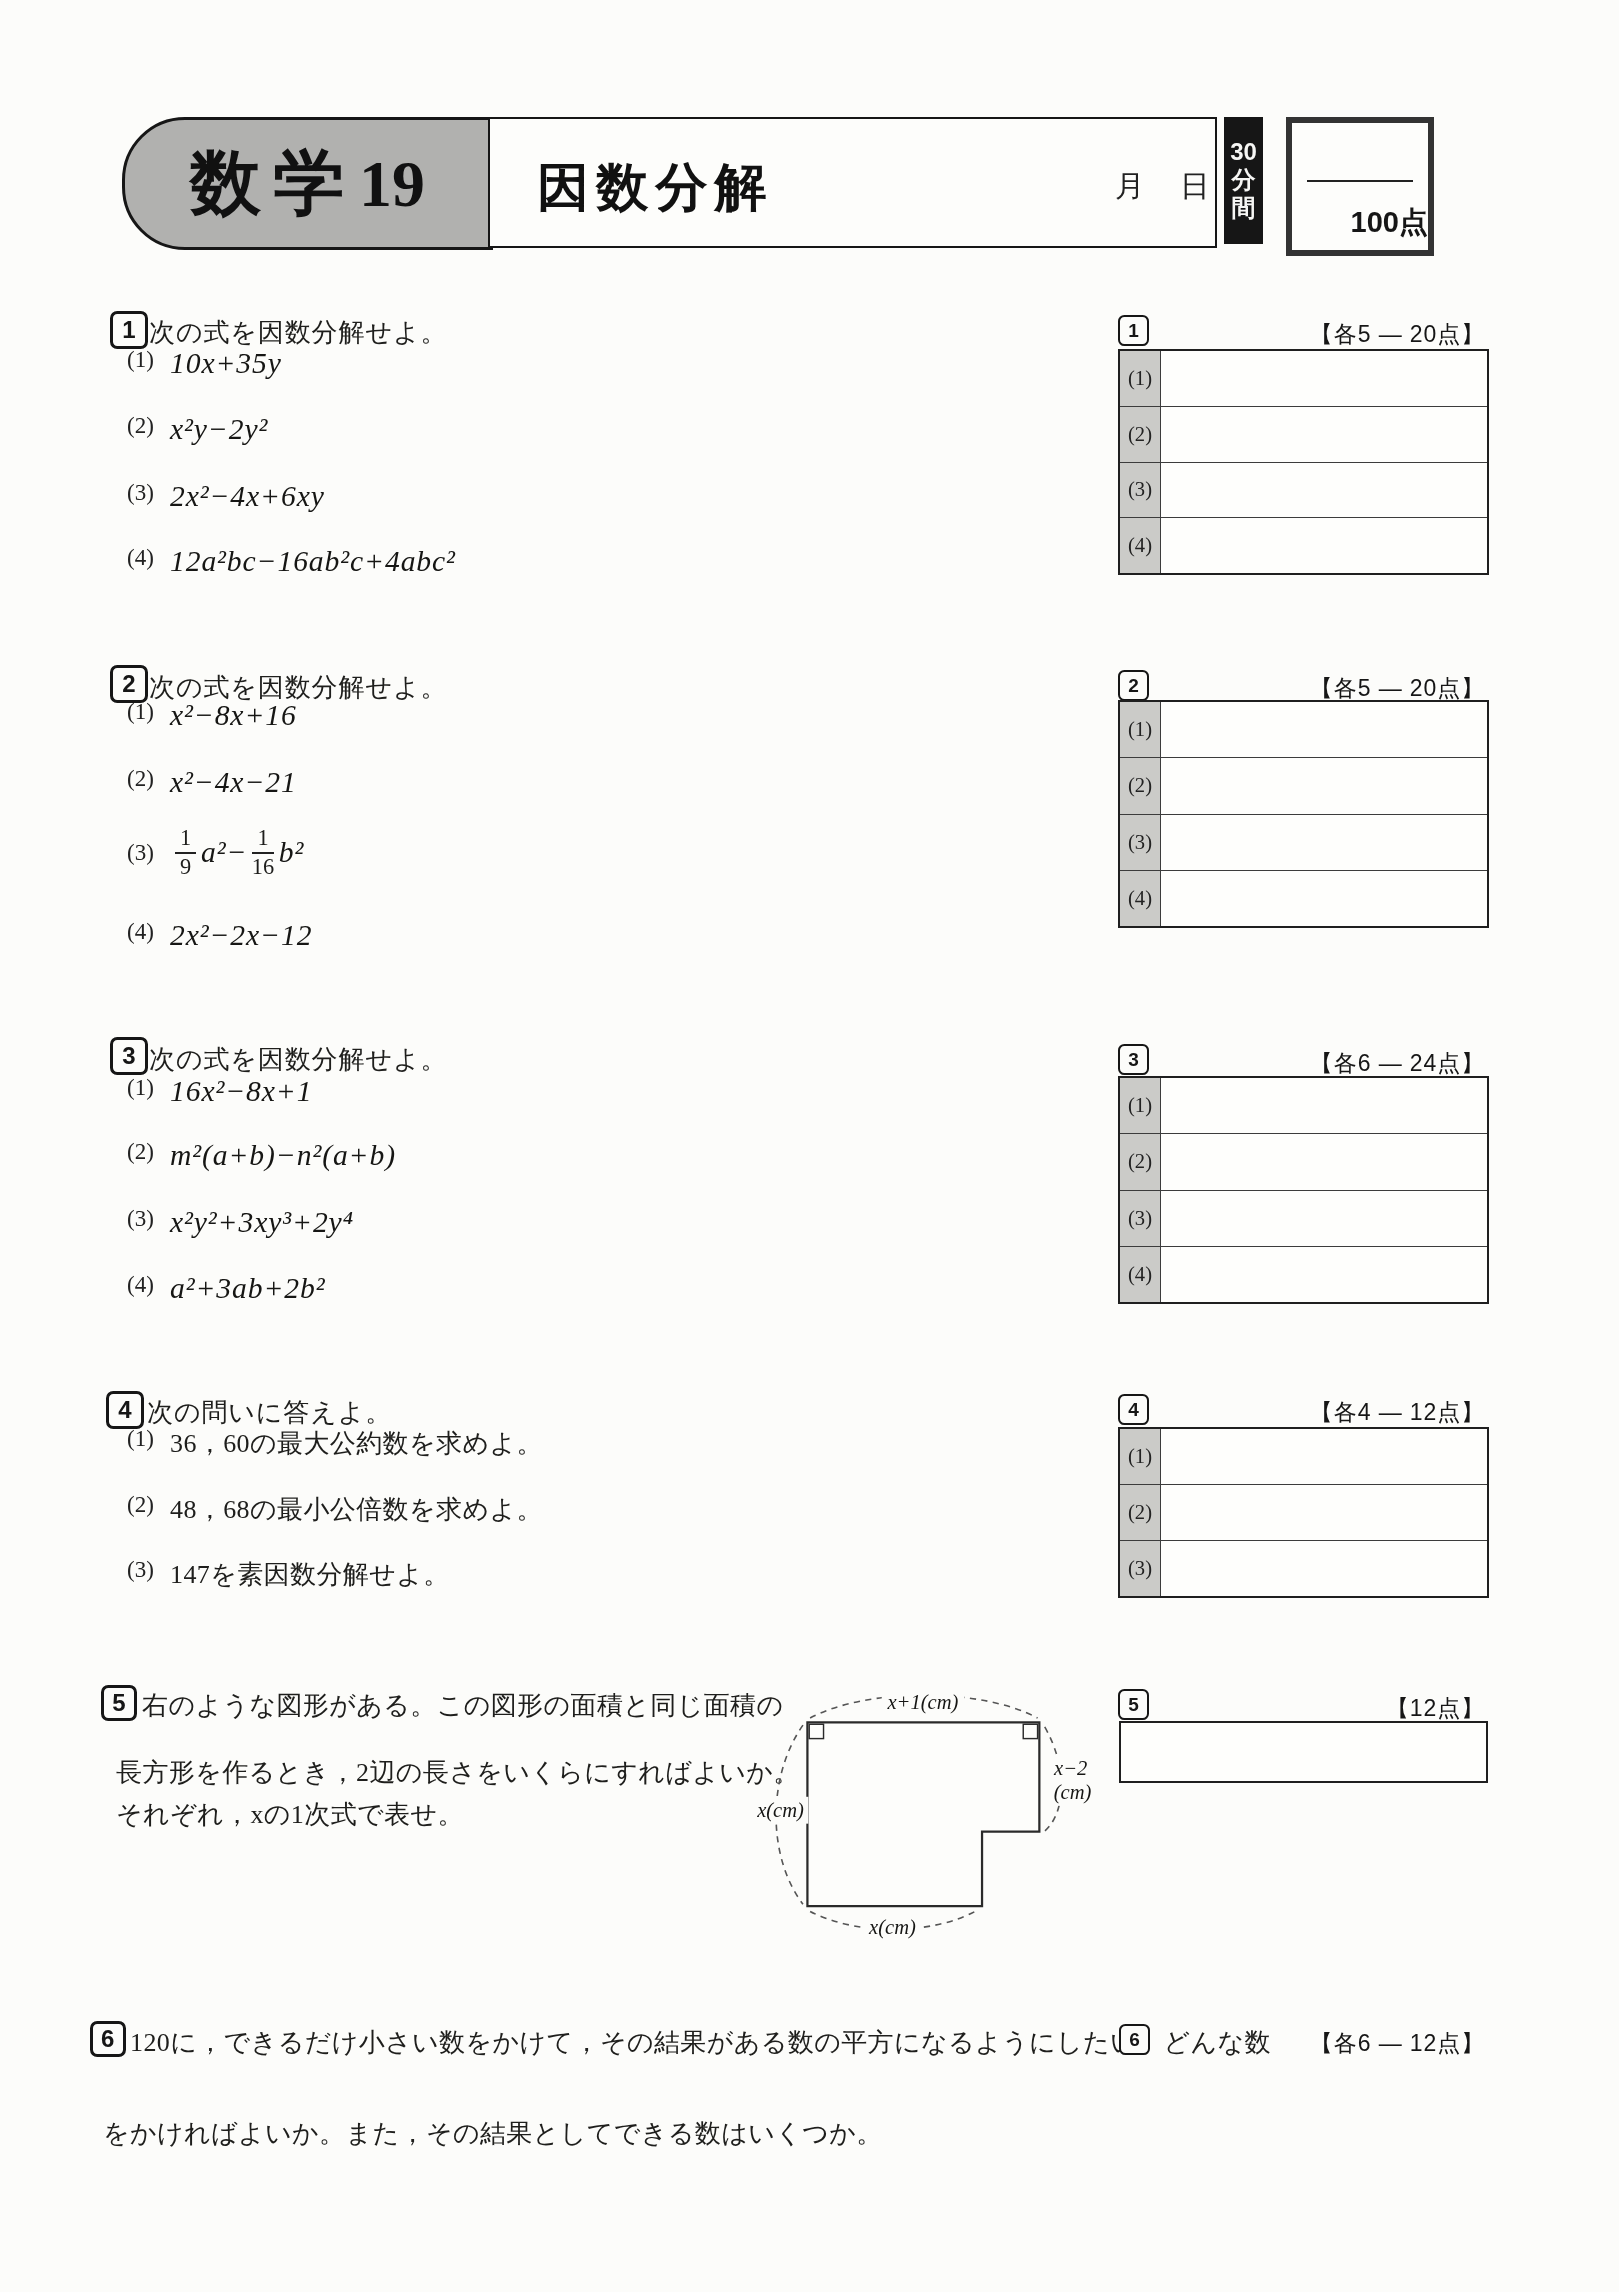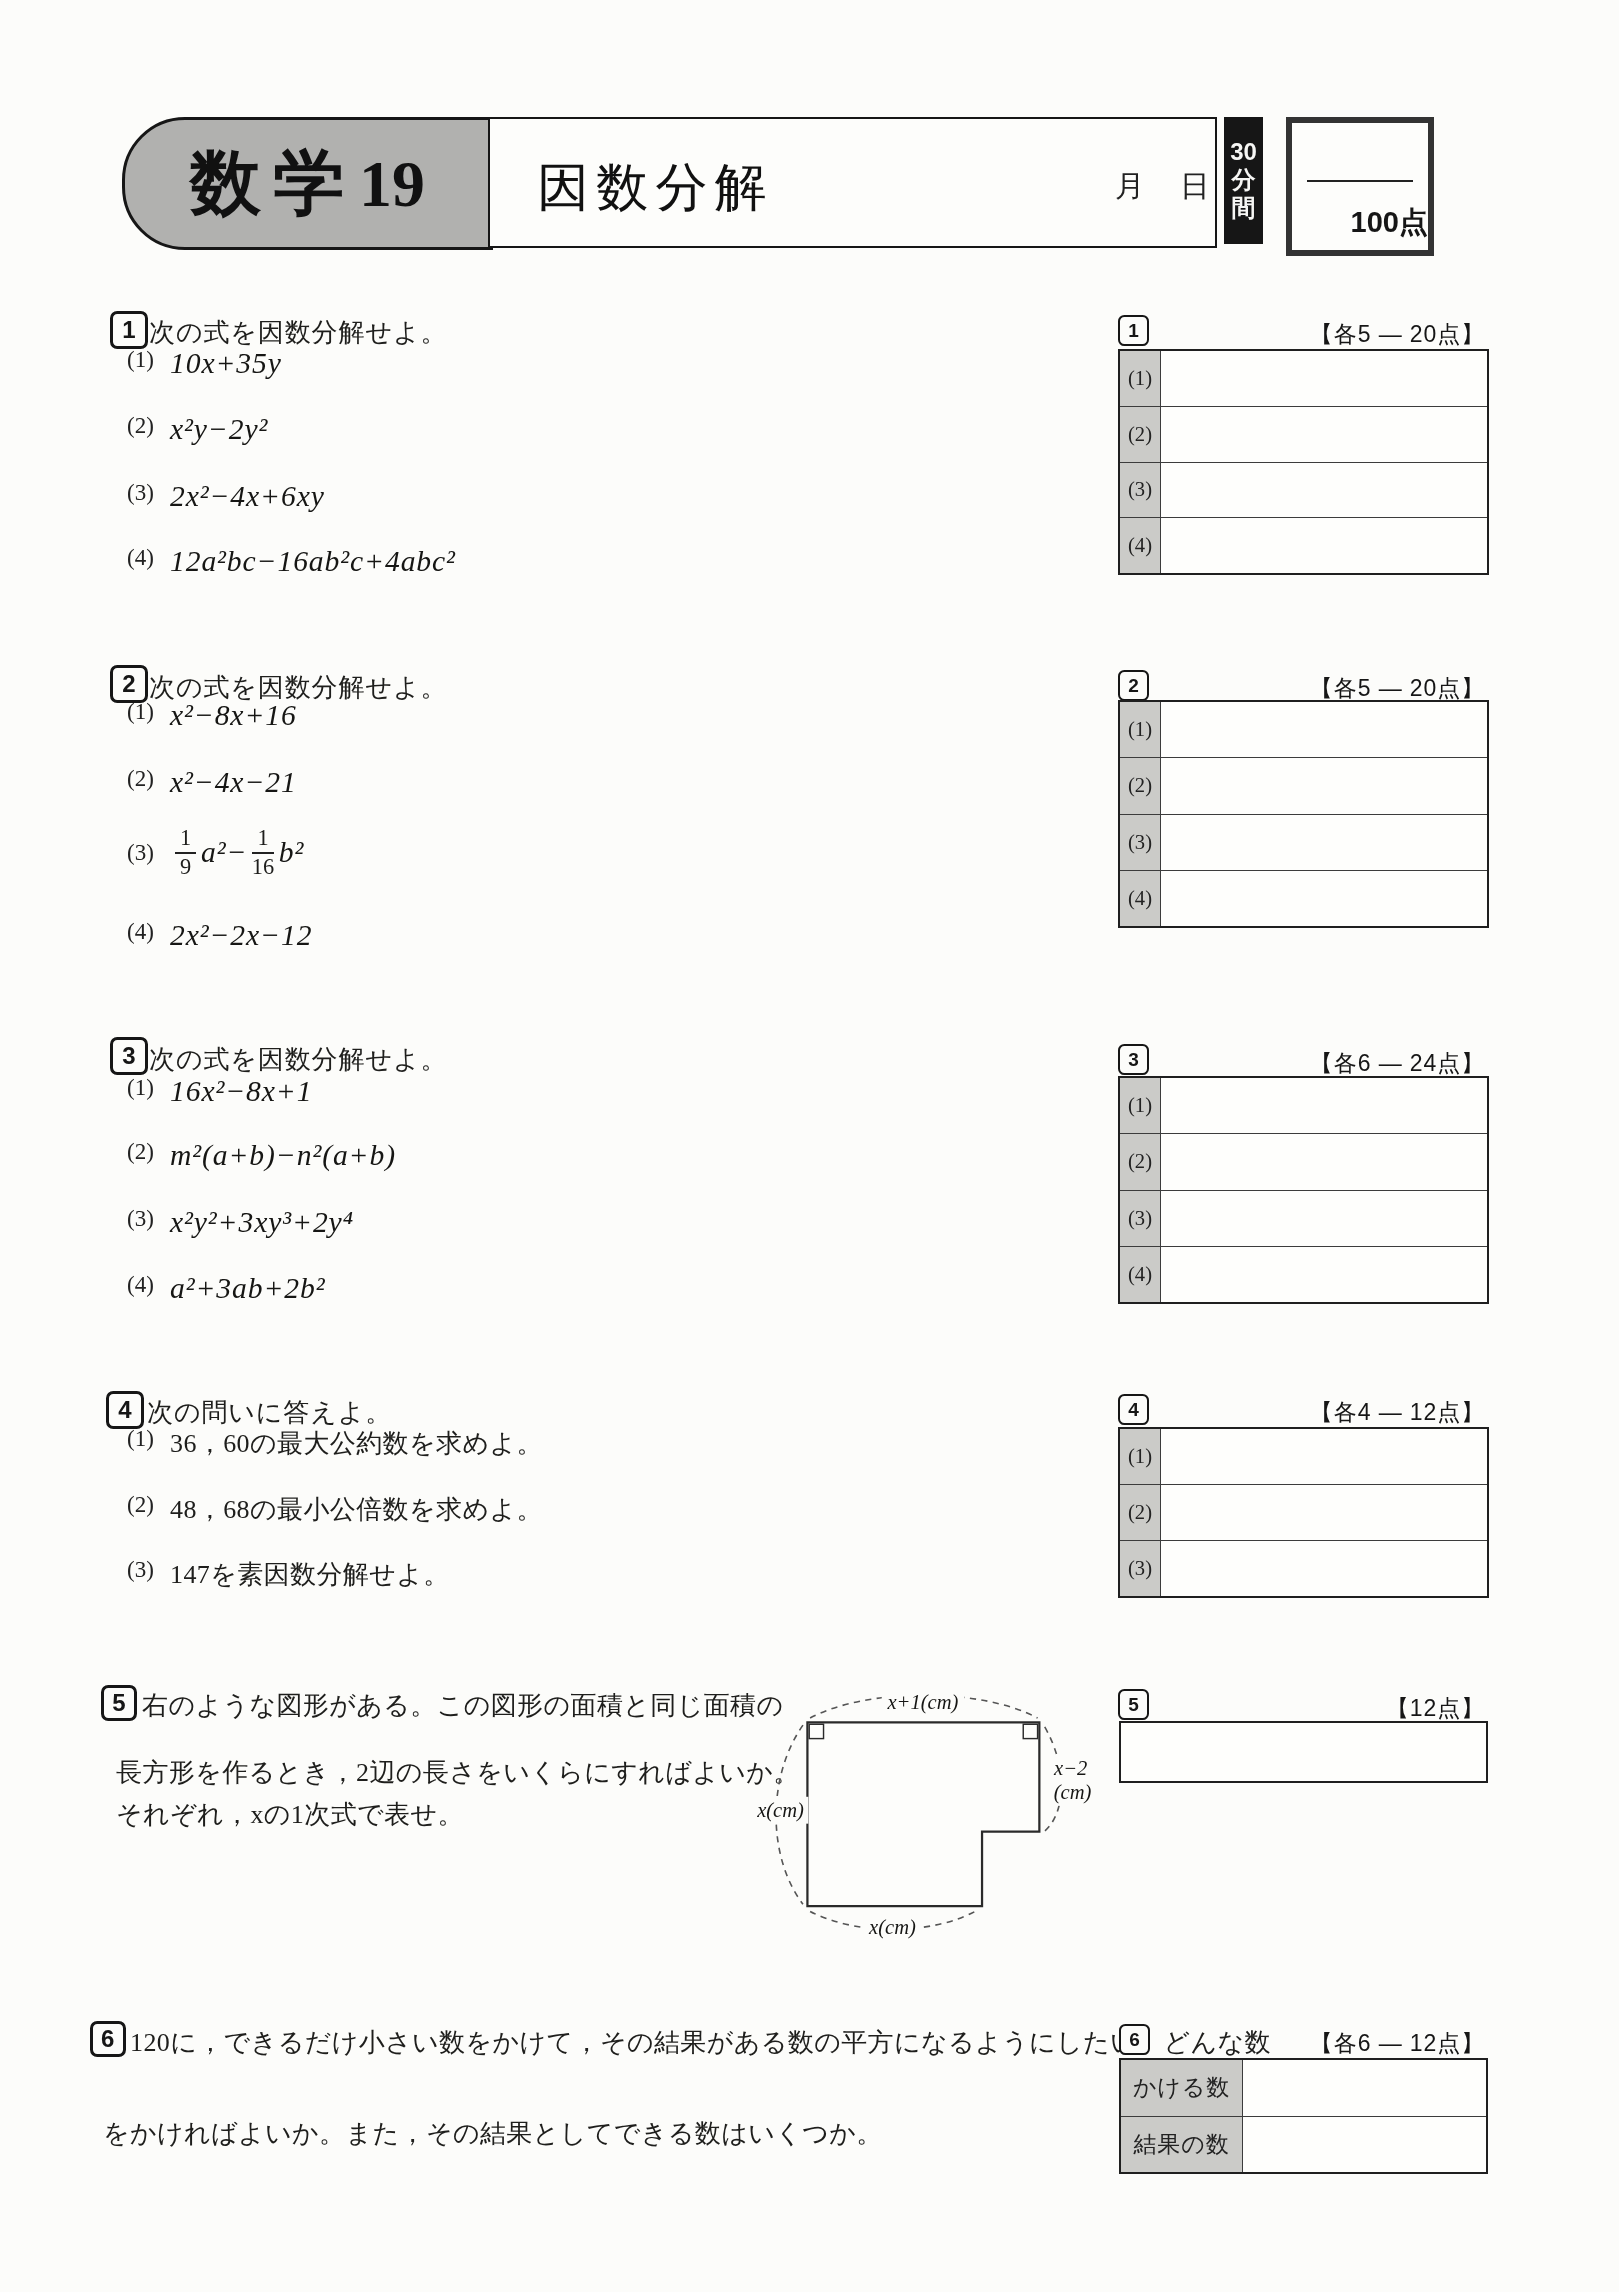--- a/index.html
+++ b/index.html
@@ -10,21 +10,21 @@
   .subject-box{position:absolute;left:122px;top:117px;width:365px;height:127px;
     background:#b1b1af;border:3.6px solid #161616;border-radius:63px 0 0 63px;
     display:flex;align-items:center;justify-content:center;}
   .subject-kanji{font-family:"Liberation Sans","DejaVu Sans",sans-serif;font-weight:bold;
     font-size:71px;letter-spacing:12.5px;color:#111;}
   .subject-num{font-family:"Liberation Serif","DejaVu Serif",serif;font-weight:bold;
     font-size:66px;color:#111;margin-left:1.8px;}
   .title-box{position:absolute;left:488px;top:117px;width:725px;height:127px;
     background:#fdfdfb;border:2.7px solid #161616;}
   .title-text{position:absolute;left:47px;top:34px;font-family:"Liberation Sans","DejaVu Sans",sans-serif;
-    font-weight:normal;font-size:52px;letter-spacing:7.2px;color:#111;}
+    font-weight:bold;font-size:52px;letter-spacing:7.2px;color:#111;}
   .date-label{position:absolute;top:47px;font-size:29.6px;color:#222;
     font-family:"Liberation Sans","DejaVu Sans",sans-serif;}
   .timer-box{position:absolute;left:1224px;top:117px;width:39px;height:127px;background:#161616;
     display:flex;flex-direction:column;align-items:center;justify-content:center;gap:0.9px;}
   .timer-box span{color:#f6f6f4;font-family:"Liberation Sans","DejaVu Sans",sans-serif;
     font-weight:bold;font-size:24px;line-height:1.12;}
   .score-box{position:absolute;left:1286px;top:117px;width:136px;height:127px;
     background:#fdfdfb;border:6.3px solid #333;}
   .score-line{position:absolute;left:11%;top:45%;width:78%;border-top:2.7px solid #222;}
   .score-max{position:absolute;left:0;right:0;bottom:7.2px;text-align:right;
@@ -285,25 +285,15 @@
       <div class="acell"></div>
     </div>
   </div>
 
   <div class="abadge" style="left:1118px;top:1689px;">5</div>
   <div class="score" style="top:1693px;">【12点】</div>
   <div class="abox" style="left:1119px;top:1721px;width:365px;height:58px;"></div>
 
   <div class="abadge" style="left:1119px;top:2024px;">6</div>
   <div class="score" style="top:2028px;">【各6 ― 12点】</div>
-  <div class="atable wide" style="left:1119px;top:2058px;width:365px;height:112px;">
-    <div class="arow">
-      <div class="alabel">かける数</div>
-      <div class="acell"></div>
-    </div>
-    <div class="arow">
-      <div class="alabel">結果の数</div>
-      <div class="acell"></div>
-    </div>
-  </div>
 
 </div>
 
 
 </body></html>

